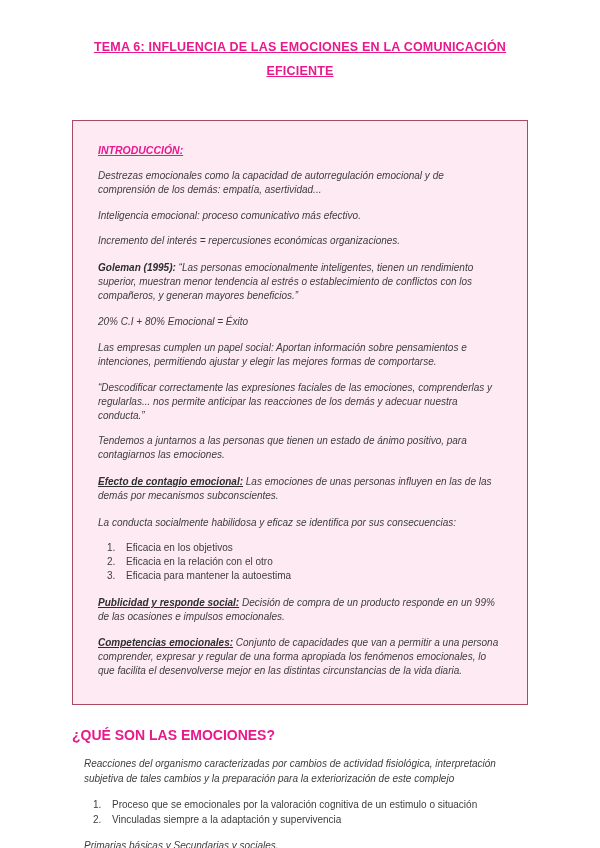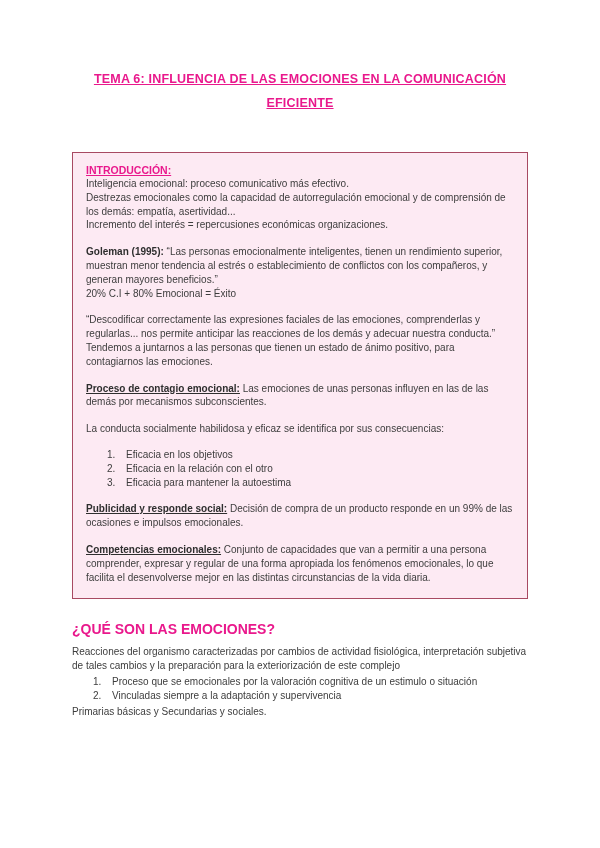--- a/index.html
+++ b/index.html
@@ -8,21 +8,21 @@
     width: 600px;
     height: 848px;
     background: #ffffff;
     font-family: "Liberation Sans", sans-serif;
     color: #3d3d3d;
     overflow: hidden;
   }
   .page {
     width: 600px;
     height: 848px;
-    padding: 58px 72px 0 72px;
+    padding: 26px 72px 0 72px;
   }
   h1.page-title {
     margin: 10px 0 0 0;
     color: #e9188c;
     font-size: 12.5px;
     font-weight: bold;
     text-align: center;
     text-decoration: underline;
     line-height: 1.9;
     letter-spacing: 0.2px;
@@ -37,21 +37,21 @@
   }
   .box-heading {
     margin: 0 0 2px 0;
     color: #e9188c;
     font-size: 10.5px;
     font-weight: bold;
     text-decoration: underline;
   }
   .block { margin: 0 0 13px 0; }
   .block:last-child { margin-bottom: 0; }
-  .intro-box p, .section p { margin: 0; }
+  .intro-box p, .section p { margin: 12px; font-style: italic; }
   .lead { font-weight: bold; color: #2e2e2e; }
   .lead.u { text-decoration: underline; }
   ol.doc-list {
     margin: 12px 0 0 0;
     padding-left: 32px;
     list-style: decimal;
   }
   ol.doc-list li { padding-left: 8px; margin: 0; }
   .section { margin-top: 20px; font-size: 10px; line-height: 1.45; }
   h2.section-heading {
@@ -67,37 +67,38 @@
 
 <div class="page">
 
   <h1 class="page-title">TEMA 6: INFLUENCIA DE LAS EMOCIONES EN LA COMUNICACIÓN EFICIENTE</h1>
 
   <div class="intro-box">
 
     <p class="box-heading">INTRODUCCIÓN:</p>
 
     <div class="block">
+      <p>Destrezas emocionales como la capacidad de autorregulación emocional y de comprensión de los demás: empatía, asertividad...</p>
       <p>Inteligencia emocional: proceso comunicativo más efectivo.</p>
-      <p>Destrezas emocionales como la capacidad de autorregulación emocional y de comprensión de los demás: empatía, asertividad...</p>
       <p>Incremento del interés = repercusiones económicas organizaciones.</p>
     </div>
 
     <div class="block">
       <p><span class="lead">Goleman (1995):</span><span> “Las personas emocionalmente inteligentes, tienen un rendimiento superior, muestran menor tendencia al estrés o establecimiento de conflictos con los compañeros, y generan mayores beneficios.”</span></p>
       <p>20% C.I + 80% Emocional = Éxito</p>
     </div>
 
     <div class="block">
+      <p>Las empresas cumplen un papel social: Aportan información sobre pensamientos e intenciones, permitiendo ajustar y elegir las mejores formas de comportarse.</p>
       <p>“Descodificar correctamente las expresiones faciales de las emociones, comprenderlas y regularlas... nos permite anticipar las reacciones de los demás y adecuar nuestra conducta.”</p>
       <p>Tendemos a juntarnos a las personas que tienen un estado de ánimo positivo, para contagiarnos las emociones.</p>
     </div>
 
     <div class="block">
-      <p><span class="lead u">Proceso de contagio emocional:</span><span> Las emociones de unas personas influyen en las de las demás por mecanismos subconscientes.</span></p>
+      <p><span class="lead u">Efecto de contagio emocional:</span><span> Las emociones de unas personas influyen en las de las demás por mecanismos subconscientes.</span></p>
     </div>
 
     <div class="block">
       <p>La conducta socialmente habilidosa y eficaz se identifica por sus consecuencias:</p>
       <ol class="doc-list">
         <li>Eficacia en los objetivos</li>
         <li>Eficacia en la relación con el otro</li>
         <li>Eficacia para mantener la autoestima</li>
       </ol>
     </div>

